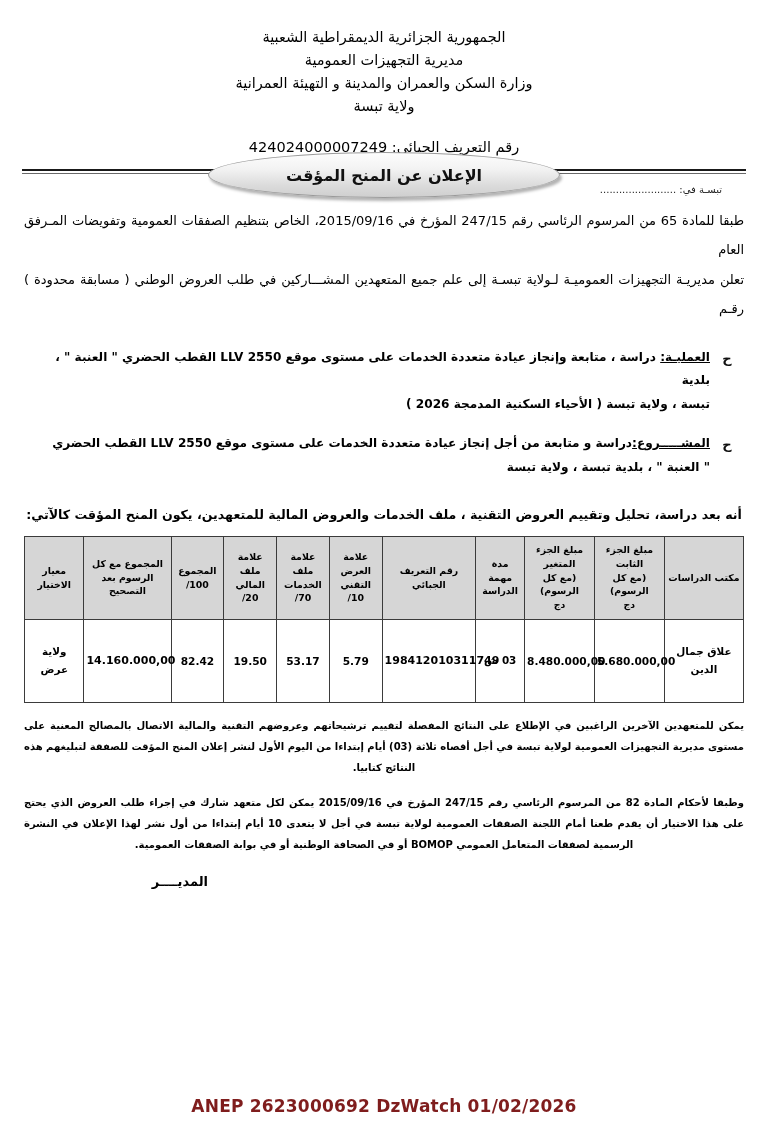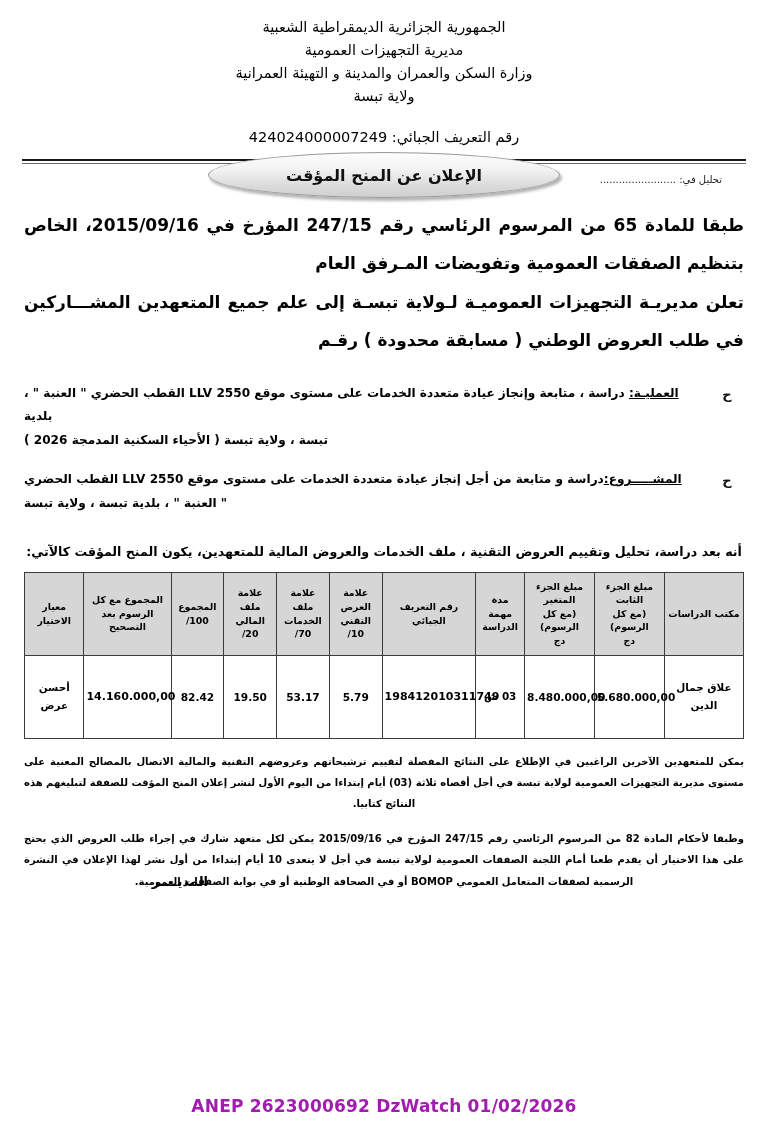--- a/index.html
+++ b/index.html
@@ -16,21 +16,21 @@
     width: 768px;
     height: 1138px;
     margin: 0 auto;
     background: #ffffff;
     overflow: hidden;
   }
 
   
   .doc-header {
     text-align: center;
-    padding-top: 16px;
+    padding-top: 26px;
     font-family: "DejaVu Sans", "Liberation Sans", sans-serif;
     font-size: 14.5px;
     line-height: 1.58;
     color: #000;
   }
   .doc-header div { white-space: nowrap; }
   .tax-line { margin-top: 18px; }
 
   .header-rule {
     margin: 10px 22px 0 22px;
@@ -77,25 +77,25 @@
   .content {
     position: absolute;
     top: 206px;
     left: 24px;
     right: 24px;
     direction: rtl;
     text-align: justify;
   }
   p.para {
     margin: 0 0 0 0;
-    font-size: 17px;
+    font-size: 13px;
     line-height: 2.26;
     text-align: justify;
     text-align-last: right;
-    font-weight: 700;
+    font-weight: 400;
   }
   p.para .u { text-decoration: underline; }
   .lead-para { font-weight: 700; }
 
   
   .bullets { margin-top: 22px; }
   .bullet-row {
     display: flex;
     flex-direction: row;
     align-items: flex-start;
@@ -109,21 +109,21 @@
     font-weight: 700;
     line-height: 1.9;
     color: #111;
     padding-top: 1px;
   }
   .bullet-body {
     flex: 1 1 auto;
     font-size: 12.1px;
     line-height: 1.95;
     font-weight: 700;
-    text-align: left;
+    text-align: right;
   }
   .bullet-body .label {
     font-weight: 700;
     text-decoration: underline;
   }
 
   
   .pre-table {
     margin-top: 26px;
     font-size: 12.6px;
@@ -213,21 +213,21 @@
   }
 
   
   .footer {
     position: absolute;
     left: 0;
     right: 0;
     top: 1096px;
     text-align: center;
     direction: ltr;
-    color: #a21caf;
+    color: #7f1d1d;
     font-size: 17px;
     font-weight: 700;
     letter-spacing: 0.2px;
   }
 </style>
 </head>
 <body>
 
 <div class="page">
 
@@ -237,21 +237,21 @@
     <div>وزارة السكن والعمران والمدينة و  التهيئة العمرانية</div>
     <div>ولاية تبسة</div>
     <div class="tax-line">
       <span>رقم التعريف الجبائي:</span>
       <span>424024000007249</span>
     </div>
   </div>
 
   <div class="header-rule"></div>
 
-  <div class="place-line">تحليل في: ........................</div>
+  <div class="place-line">تبسـة في: ........................</div>
 
   <div class="title-wrap">
     <div class="title-ellipse">الإعلان عن المنح المؤقت</div>
   </div>
 
   <div class="content">
 
     <p class="para lead-para">طبقا للمادة 65 من المرسوم الرئاسي رقم 247/15 المؤرخ في 2015/09/16، الخاص بتنظيم الصفقات العمومية وتفويضات المـرفق العام</p>
     <p class="para lead-para">تعلن مديريـة التجهيزات العموميـة لـولاية تبسـة إلى علم جميع المتعهدين المشـــاركين في طلب العروض الوطني ( مسابقة محدودة ) رقـم</p>
 
@@ -355,21 +355,21 @@
           <td class="num">5.680.000,00</td>
           <td class="num">8.480.000,00</td>
           <td class="arabic">03 ش</td>
           <td class="small-num">198412010311749</td>
           <td class="num">5.79</td>
           <td class="num">53.17</td>
           <td class="num">19.50</td>
           <td class="num">82.42</td>
           <td class="small-num">14.160.000,00</td>
           <td class="arabic">
-            <div>أحسن</div>
+            <div>ولاية</div>
             <div>عرض</div>
           </td>
         </tr>
       </tbody>
     </table>
 
     <div class="closing">
       <p class="blk1">
         <span>يمكن للمتعهدين الآخرين الراغبين في الإطلاع على النتائج المفصلة لتقييم ترشيحاتهم وعروضهم التقنية والمالية الاتصال بالمصالح المعنية</span>
         <span>على مستوى مديرية التجهيزات العمومية لولاية تبسة في أجل أقصاه ثلاثة (03) أيام إبتداءا من اليوم الأول لنشر إعلان المنح المؤقت</span>

